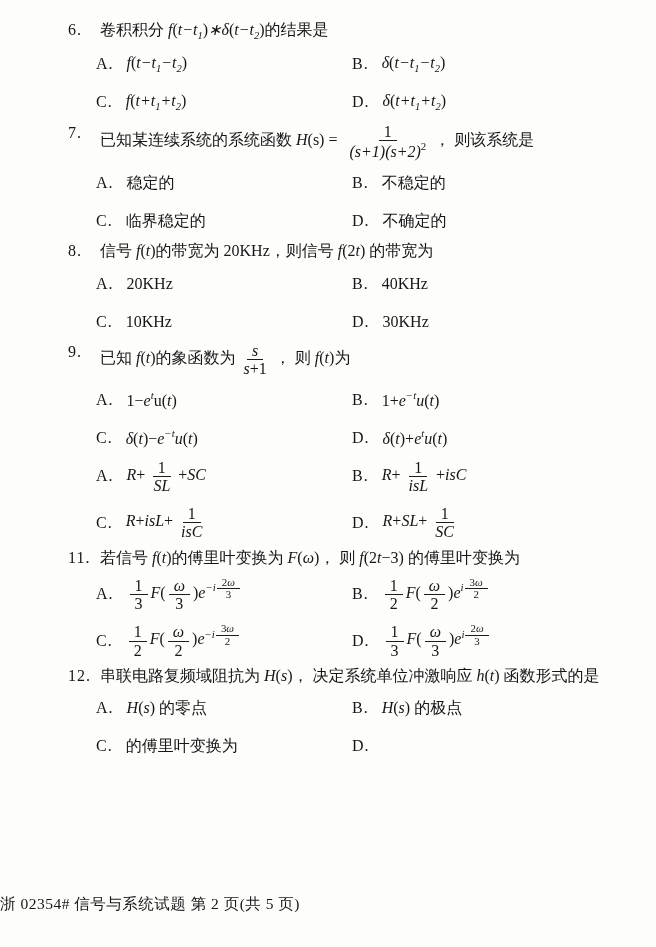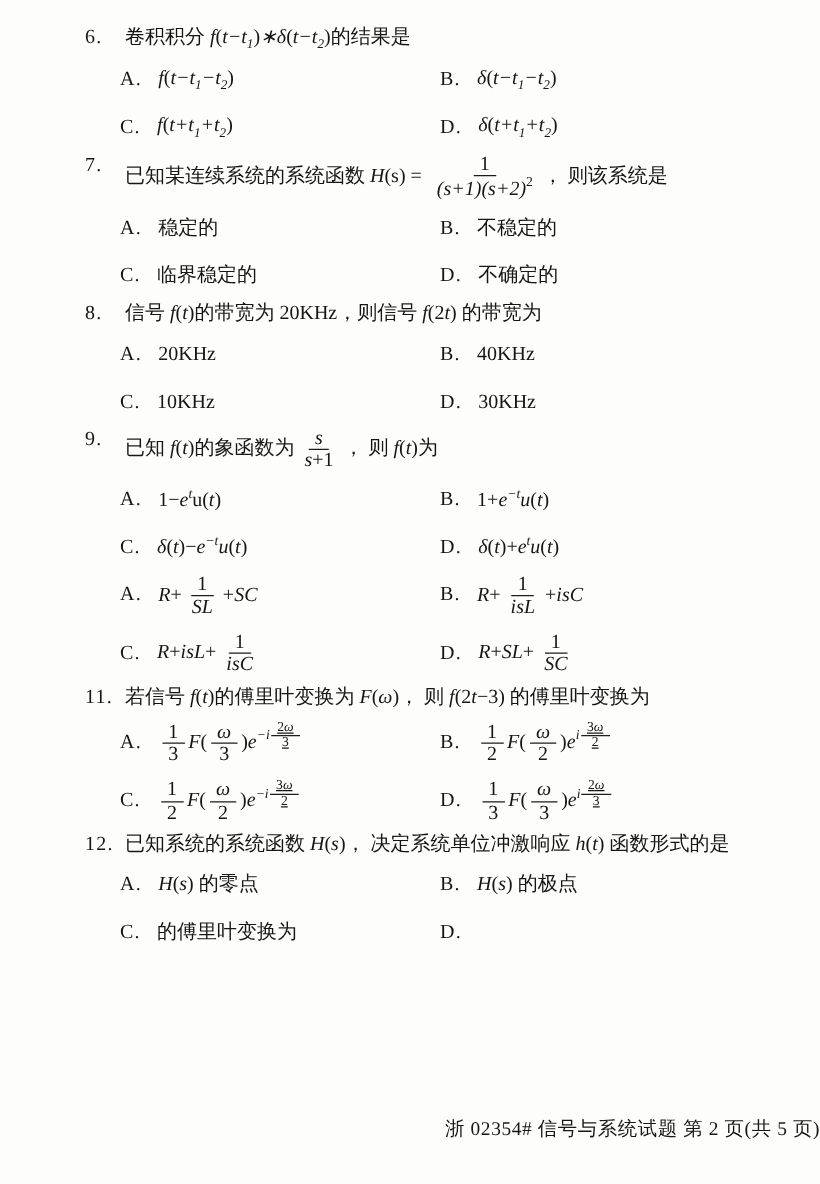--- a/index.html
+++ b/index.html
@@ -20,23 +20,23 @@
   .m{font-style:italic;}
   .t{font-style:normal;}
   
   .frac{display:inline-flex;flex-direction:column;align-items:center;
         vertical-align:middle;margin:0 3px;line-height:1.08;text-align:center;}
   .frac .num{padding:0 5px;border-bottom:1px solid #1c1c1c;}
   .frac .den{padding:0 5px;text-align:center;}
   
   .sub{font-size:0.66em;vertical-align:-0.4em;line-height:1;}
   .sup{font-size:0.68em;vertical-align:0.62em;line-height:1;}
-  .sup .frac{margin:0 1px;vertical-align:middle;text-decoration:underline;}
+  .sup .frac{margin:0 1px;vertical-align:middle;}
   .footer{position:absolute;left:0;bottom:34px;width:100%;
-          text-align:right;font-size:15.5px;letter-spacing:0.5px;}
+          text-align:left;font-size:15.5px;letter-spacing:0.5px;}
 </style>
 </head>
 <body>
 
 <div class="page">
   <div id="questions">
       <div class="q">
         <div class="stem">
           <span class="qnum">6.</span>
           <span class="stem-body"><span class="t">卷积积分 </span><span class="m">f</span><span class="t">(</span><span class="m">t−t</span><span class="sub"><span class="m">1</span></span><span class="t">)</span><span class="m">∗δ</span><span class="t">(</span><span class="m">t−t</span><span class="sub"><span class="m">2</span></span><span class="t">)</span><span class="t">的结果是</span></span>
@@ -226,21 +226,21 @@
               </span><span class="t">)</span><span class="m">e</span><span class="sup"><span class="m">i</span><span class="frac">
                   <span class="num"><span class="t">2</span><span class="m">ω</span></span>
                   <span class="den"><span class="t">3</span></span>
                 </span></span></span>
           </div>
         </div>
       </div>
       <div class="q">
         <div class="stem">
           <span class="qnum">12.</span>
-          <span class="stem-body"><span class="t">已知系统的系统函数 </span><span class="m">H</span><span class="t">(</span><span class="m">s</span><span class="t">)</span><span class="t">， 决定系统单位冲激响应 </span><span class="m">h</span><span class="t">(</span><span class="m">t</span><span class="t">)</span><span class="t"> 函数形式的是</span></span>
+          <span class="stem-body"><span class="t">串联电路复频域阻抗为 </span><span class="m">H</span><span class="t">(</span><span class="m">s</span><span class="t">)</span><span class="t">， 决定系统单位冲激响应 </span><span class="m">h</span><span class="t">(</span><span class="m">t</span><span class="t">)</span><span class="t"> 函数形式的是</span></span>
         </div>
         <div class="opts">
           <div class="opt">
             <span class="olabel">A.</span>
             <span class="obody"><span class="m">H</span><span class="t">(</span><span class="m">s</span><span class="t">)</span><span class="t"> 的零点</span></span>
           </div>
           <div class="opt">
             <span class="olabel">B.</span>
             <span class="obody"><span class="m">H</span><span class="t">(</span><span class="m">s</span><span class="t">)</span><span class="t"> 的极点</span></span>
           </div>

